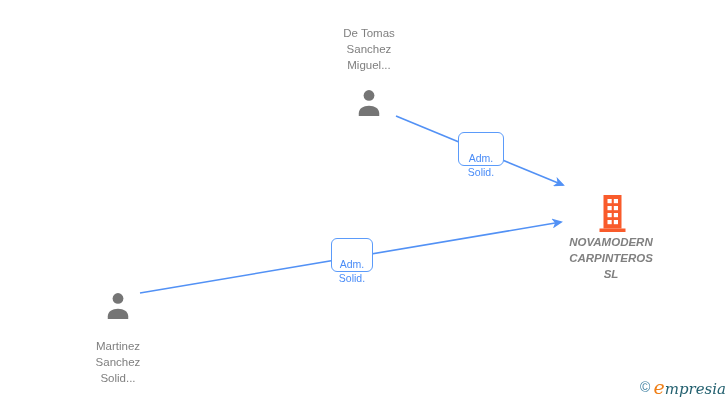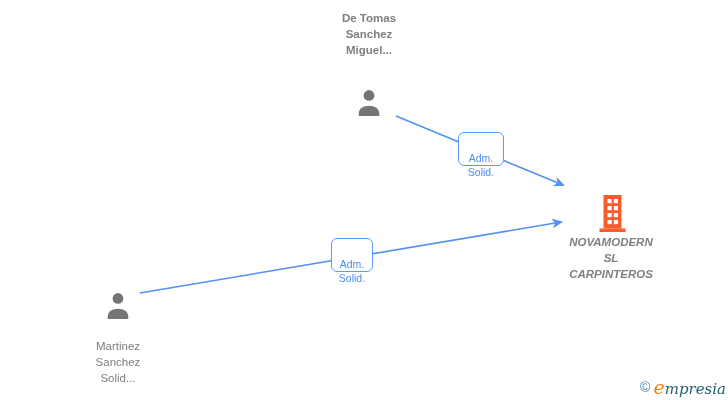--- a/index.html
+++ b/index.html
@@ -90,21 +90,21 @@
     <defs>
       <marker id="ah" markerWidth="11" markerHeight="10" refX="9" refY="5" orient="auto" markerUnits="userSpaceOnUse">
         <path d="M0,0 L11,5 L0,10 L3,5 z" fill="#5291f5"></path>
       </marker>
     </defs>
     <line x1="396" y1="116" x2="563" y2="185" stroke="#5291f5" stroke-width="1.6" marker-end="url(#ah)"></line>
     <line x1="140" y1="293" x2="561" y2="222" stroke="#5291f5" stroke-width="1.6" marker-end="url(#ah)"></line>
   </svg>
 
   <div class="node">
-    <div class="node-label" style="left:307px; top:10px; width:124px;font-weight:bold;">
+    <div class="node-label" style="left:307px; top:25px; width:124px;">
       <span>De Tomas</span>
       <span>Sanchez</span>
       <span>Miguel...</span>
     </div>
     <div class="icon-box" style="left:356px; top:89px;">
       <svg width="26" height="28" viewBox="0 0 24 26">
         <circle cx="12" cy="6" r="5" fill="#757575"></circle>
         <path d="M2.5,25 v-2.2 c0-4.6 4.2-7.2 9.5-7.2 s9.5,2.6 9.5,7.2 V25 z" fill="#757575"></path>
       </svg>
     </div>
@@ -134,22 +134,22 @@
         <rect x="9.5" y="12" width="4.2" height="4.2" fill="#ffffff"></rect>
         <rect x="15.8" y="12" width="4.2" height="4.2" fill="#ffffff"></rect>
         <rect x="9.5" y="19" width="4.2" height="4.2" fill="#ffffff"></rect>
         <rect x="15.8" y="19" width="4.2" height="4.2" fill="#ffffff"></rect>
         <rect x="9.5" y="26" width="4.2" height="4.2" fill="#ffffff"></rect>
         <rect x="15.8" y="26" width="4.2" height="4.2" fill="#ffffff"></rect>
       </svg>
     </div>
     <div class="node-label company-label" style="left:561px; top:234px; width:100px;font-style:italic;">
       <span>NOVAMODERN</span>
+      <span>CARPINTEROS</span>
       <span>SL</span>
-      <span>CARPINTEROS</span>
     </div>
   </div>
 
   <div class="edge-label" style="left:458px; top:132px; width:46px; height:34px;">
     <span>Adm.</span>
     <span>Solid.</span>
   </div>
 
   <div class="edge-label" style="left:331px; top:238px; width:42px; height:34px;">
     <span>Adm.</span>

